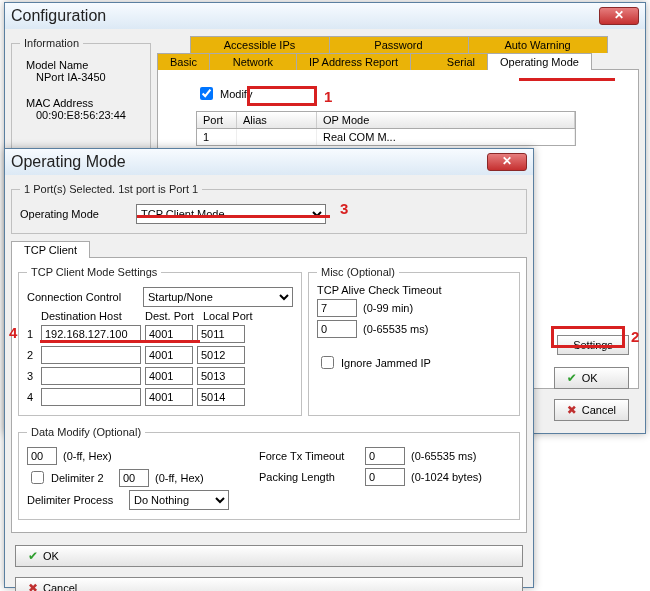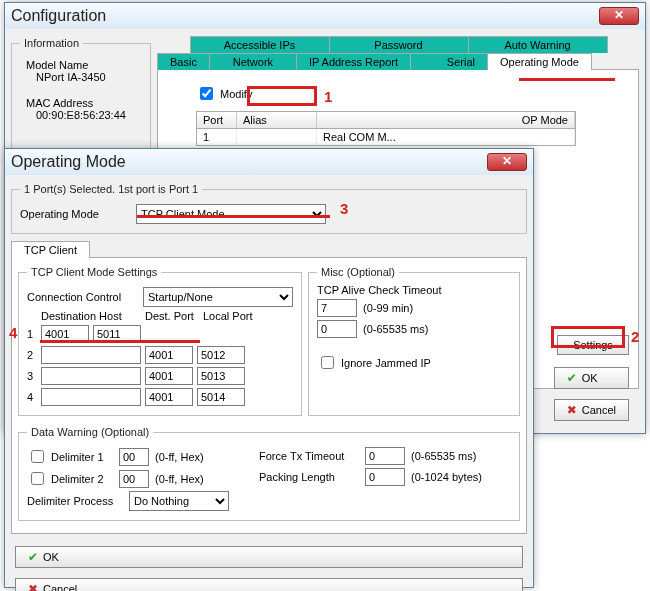--- a/index.html
+++ b/index.html
@@ -54,21 +54,21 @@
   }
   legend { padding: 0 4px; color: #222; }
   .tabs {
     display: flex;
     flex-wrap: wrap;
     gap: 0;
   }
   .tab {
     border: 1px solid #aaa;
     border-bottom: none;
-    background: #14b8a6;
+    background: #eab308;
     padding: 2px 12px 2px 12px;
     font-size: 11px;
     position: relative;
     top: 1px;
     margin-right: -1px;
     white-space: nowrap;
   }
   .tabpanel {
     border: 1px solid #aaa;
     background: #fff;
@@ -168,21 +168,21 @@
         </div>
         <div class="tabpanel" style="height:320px;">
           <label class="chk" style="margin:6px 0 8px 30px;">
             <input type="checkbox" checked="" style="">
             <span>Modify</span>
           </label>
           <div style="margin:0 0 0 30px; width:380px;">
             <div class="tblhead">
               <div style="width:40px;">Port</div>
               <div style="width:80px;">Alias</div>
-              <div style="flex:1;text-align:right;">OP Mode</div>
+              <div style="flex:1;">OP Mode</div>
             </div>
             <div class="tblrow">
               <div style="width:40px;">1</div>
               <div style="width:80px;"></div>
               <div style="flex:1;">Real COM M...</div>
             </div>
           </div>
           <div style="position:absolute; left:552px; top:332px;">
             <button class="btn" style="width:72px; justify-content:center;">Settings</button>
           </div>
@@ -231,20 +231,21 @@
           </div>
           <div class="row" style="gap:0;">
             <span style="width:14px;"></span>
             <span style="width:104px;">Destination Host</span>
             <span style="width:58px;">Dest. Port</span>
             <span>Local Port</span>
           </div>
           <div id="hostrows">
               <div class="row" style="gap: 4px;">
                 <span style="width:10px;">1</span>
+                <input type="text" style="width: 100px;" value="192.168.127.100">
                 <input type="text" style="width: 48px;" value="4001">
                 <input type="text" style="width: 48px;" value="5011">
               </div>
               <div class="row" style="gap: 4px;">
                 <span style="width:10px;">2</span>
                 <input type="text" style="width: 100px;" value="">
                 <input type="text" style="width: 48px;" value="4001">
                 <input type="text" style="width: 48px;" value="5012">
               </div>
               <div class="row" style="gap: 4px;">
@@ -273,28 +274,24 @@
             <span>(0-65535 ms)</span>
           </div>
           <label class="chk" style="margin-top:12px;">
             <input type="checkbox" style="">
             <span>Ignore Jammed IP</span>
           </label>
         </fieldset>
       </div>
 
       <fieldset style="margin-top:4px;">
-        <legend>Data Warning (Optional)</legend>
+        <legend>Data Modify (Optional)</legend>
         <div style="display:flex; gap:30px;">
           <div>
             <div class="row">
-              <label class="chk" style="width:86px;">
-                <input type="checkbox" style="">
-                <span>Delimiter 1</span>
-              </label>
               <input type="text" style="width: 30px;" value="00">
               <span>(0-ff, Hex)</span>
             </div>
             <div class="row">
               <label class="chk" style="width:86px;">
                 <input type="checkbox" style="">
                 <span>Delimiter 2</span>
               </label>
               <input type="text" style="width: 30px;" value="00">
               <span>(0-ff, Hex)</span>

